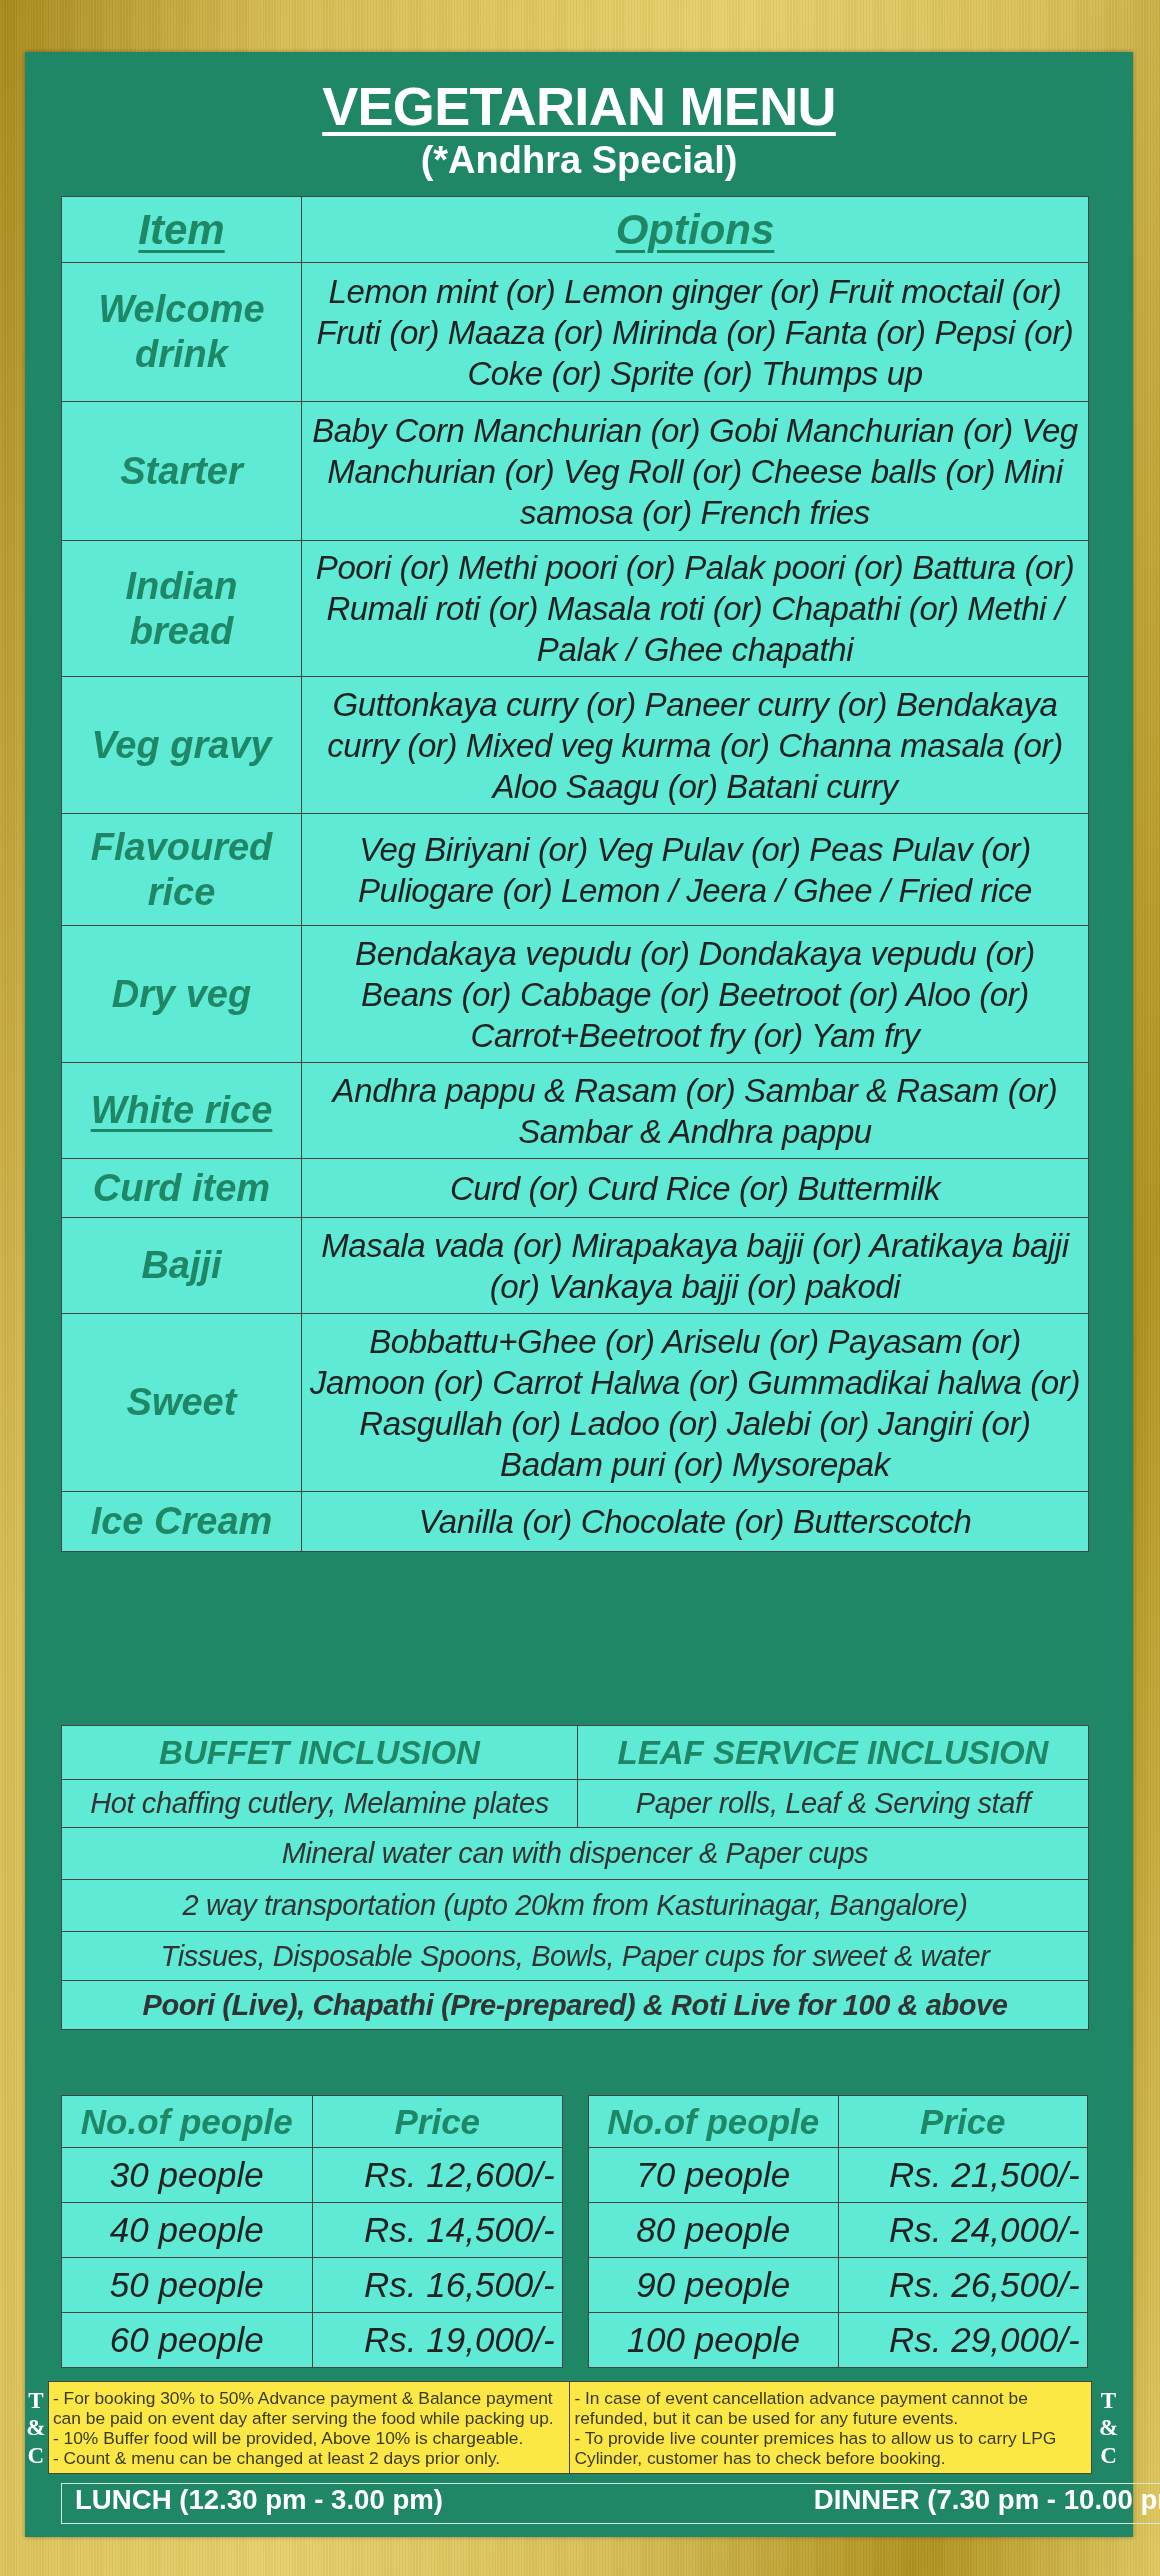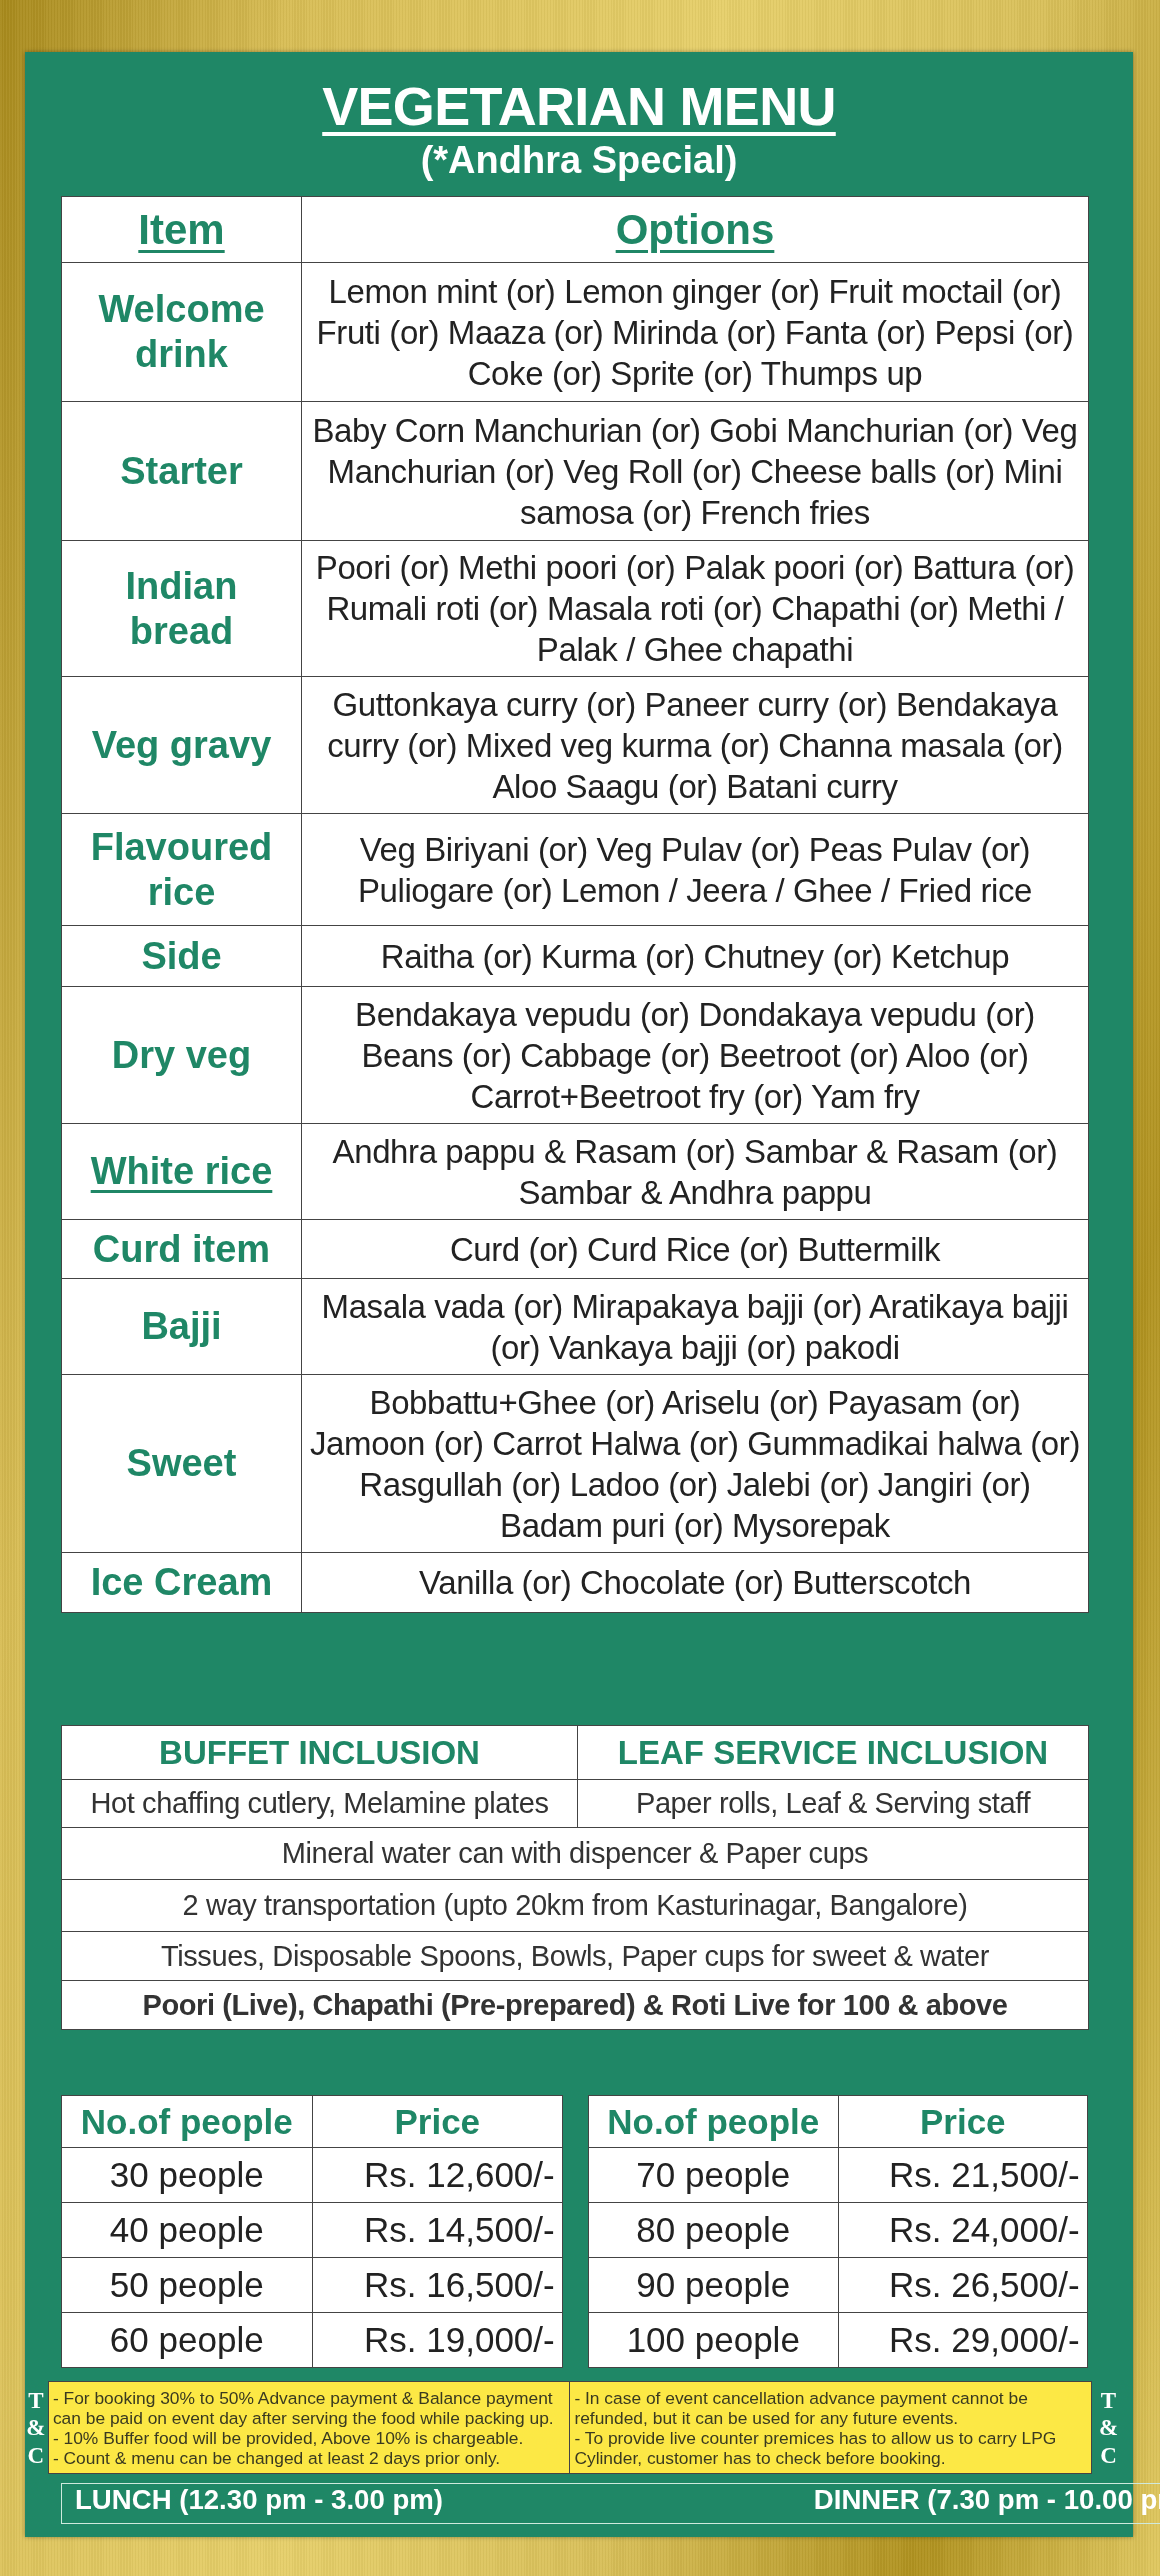--- a/index.html
+++ b/index.html
@@ -22,21 +22,21 @@
   }
   .title {
     position: absolute; left: 0; width: 100%; top: 23px; text-align: center;
     color: #fff; font-weight: bold; font-size: 54px; letter-spacing: -0.7px;
     text-decoration: underline; text-decoration-thickness: 4.4px; text-underline-offset: 6.5px;
   }
   .subtitle {
     position: absolute; left: 0; width: 100%; top: 87px; text-align: center;
     color: #fff; font-weight: bold; font-size: 38px;
   }
-  table { border-collapse: collapse; background: #ffffff; table-layout: fixed; }
+  table { border-collapse: collapse; background: #5eead4; table-layout: fixed; font-style: italic; }
   td, th { border: 1.5px solid #444; text-align: center; vertical-align: middle; }
   .menu-table { position: absolute; left: 36px; top: 144px; width: 1028px; }
   .menu-table col.c1 { width: 240px; }
   .menu-table th { height: 66px; color: #1f8766; font-size: 42px; font-weight: bold; text-decoration: underline; text-decoration-thickness: 2.9px; text-underline-offset: 5.8px; }
   .menu-table td.item { color: #1f8766; font-weight: bold; font-size: 38px; line-height: 45px; padding: 0 10px; }
   .menu-table td.item.ul { text-decoration: underline; text-decoration-thickness: 2.9px; text-underline-offset: 5.8px; }
   .menu-table td.opts { color: #222; font-size: 33px; line-height: 41px; padding: 5.8px 5.8px; letter-spacing: -0.4px; }
   .menu-table td.opts b { font-weight: bold; }
 
   .incl-table { position: absolute; left: 36px; top: 1673px; width: 1028px; }
@@ -103,24 +103,20 @@
       <td class="item">Indian bread</td>
       <td class="opts">Poori (or) Methi poori (or) Palak poori (or) Battura (or) Rumali roti (or) Masala roti (or) Chapathi (or) Methi / Palak / Ghee chapathi</td>
     </tr>
     <tr style="height:137px">
       <td class="item">Veg gravy</td>
       <td class="opts">Guttonkaya curry (or) Paneer curry (or) Bendakaya curry (or) Mixed veg kurma (or) Channa masala (or) Aloo Saagu (or) Batani curry</td>
     </tr>
     <tr style="height:112px">
       <td class="item">Flavoured rice</td>
       <td class="opts">Veg Biriyani (or) Veg Pulav (or) Peas Pulav (or) Puliogare (or) Lemon / Jeera / Ghee / Fried rice</td>
-    </tr>
-    <tr style="height:61px">
-      <td class="item">Side</td>
-      <td class="opts">Raitha (or) Kurma (or) Chutney (or) Ketchup</td>
     </tr>
     <tr style="height:137px">
       <td class="item">Dry veg</td>
       <td class="opts">Bendakaya vepudu (or) Dondakaya vepudu (or) Beans (or) Cabbage (or) Beetroot (or) Aloo  (or) Carrot+Beetroot fry (or) Yam fry</td>
     </tr>
     <tr style="height:96px">
       <td class="item ul">White rice</td>
       <td class="opts">Andhra pappu &amp; Rasam (or) Sambar &amp; Rasam (or) Sambar &amp; Andhra pappu</td>
     </tr>
     <tr style="height:59px">

